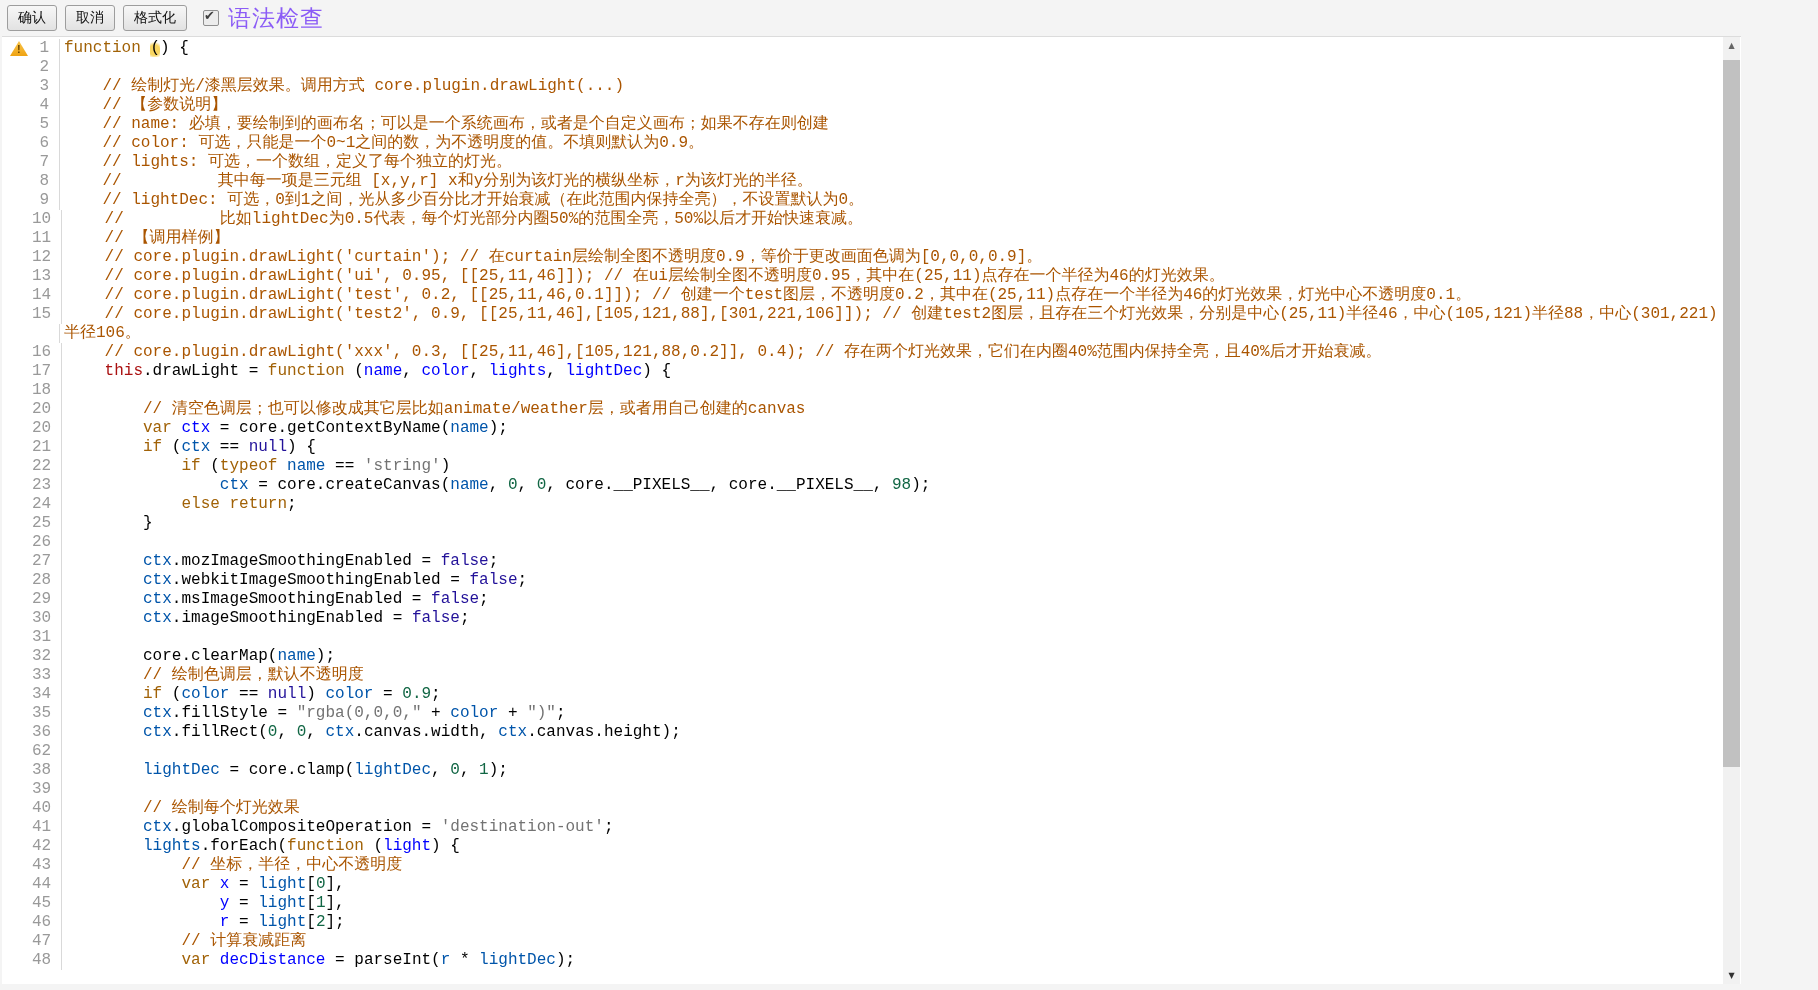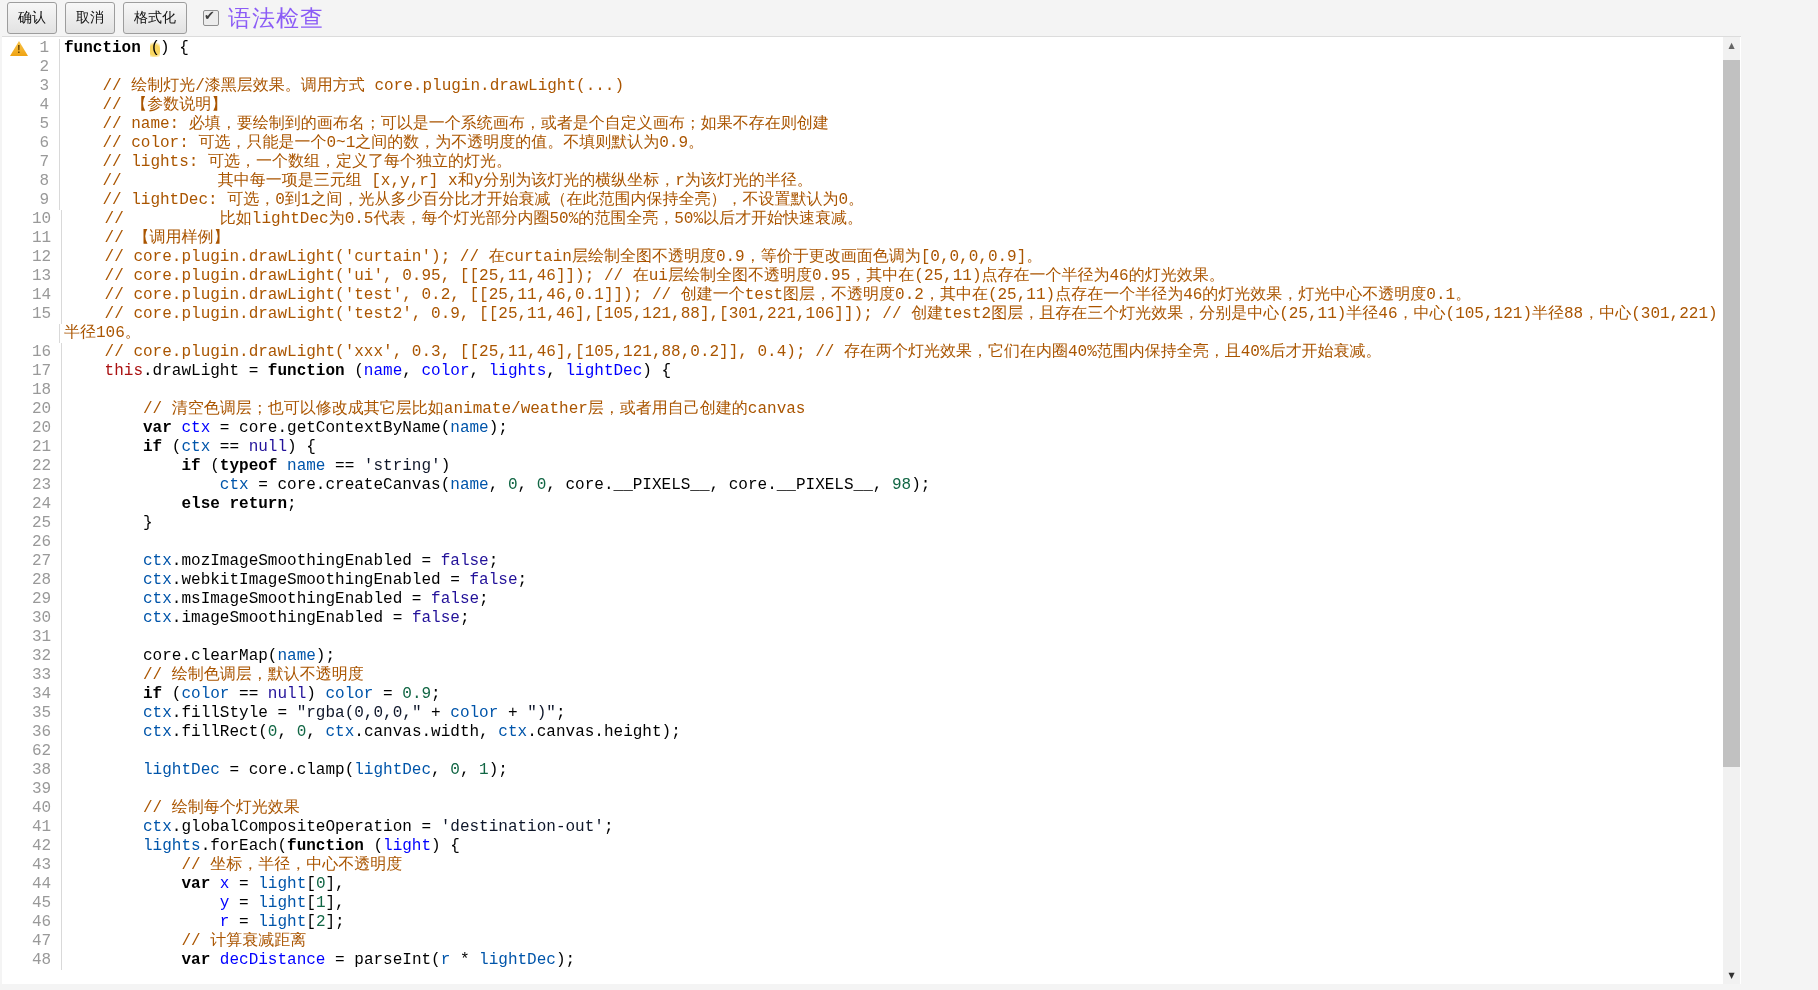--- a/index.html
+++ b/index.html
@@ -1,19 +1,19 @@
 <!DOCTYPE html>
 <html><head>
 <meta charset="utf-8">
 <style>
   html,body{margin:0;padding:0;background:#f4f4f4;width:1818px;height:990px;overflow:hidden;
             font-family:"Liberation Sans","DejaVu Sans",sans-serif;}
   .toolbar{position:absolute;left:0;top:0;width:1818px;height:36px;background:#f4f4f4;
            display:flex;align-items:center;}
-  .btn{height:32px;margin-left:8px;padding:0 10px;font:14px "Liberation Sans",sans-serif;
+  .btn{height:26px;margin-left:8px;padding:0 10px;font:14px "Liberation Sans",sans-serif;
        color:#111;background:linear-gradient(#f7f7f7,#e2e2e2);border:1px solid #9d9d9d;
        border-radius:3px;cursor:pointer;}
   .btn:first-child{margin-left:7px;}
   .checkbox{display:inline-block;width:14px;height:14px;margin-left:16px;background:#ececec;
             border:1px solid #8f8f8f;border-radius:2px;position:relative;cursor:pointer;}
   .checkbox .check{position:absolute;left:0px;top:-3px;font-size:13px;color:#3f3f3f;
                    font-family:"DejaVu Sans",sans-serif;}
   .syntax-label{font-size:23px;color:#8b5cf6;margin-left:9px;letter-spacing:1px;}
 
   .editor{position:absolute;left:2px;top:36px;width:1739px;height:947px;background:#fff;
@@ -25,23 +25,23 @@
   .g-icon{width:30px;position:relative;}
   .g-num{flex:1;text-align:right;padding-right:10px;color:#999;}
   .line{flex:1;white-space:pre;overflow:hidden;padding-left:4px;color:#000;}
 
   .warn-tri{position:absolute;left:8px;top:2px;width:18px;height:15px;
             clip-path:polygon(50% 0,100% 100%,0 100%);
             background:linear-gradient(#f8c54d,#efa312);}
   .warn-tri:after{content:"!";position:absolute;left:7px;top:1px;font:bold 11px/14px "Liberation Sans",sans-serif;color:#6b4500;}
 
   
-  .tk-kw{color:#000000;font-weight:bold;}
+  .tk-kw{color:#a16207;}
   .tk-cm{color:#a50;}
-  .tk-str{color:#0f172a;}
+  .tk-str{color:#737373;}
   .tk-num{color:#164;}
   .tk-atom{color:#219;}
   .tk-def{color:#00f;}
   .tk-v2{color:#05a;}
   .tk-ths{color:#a11;}
   .tk-pl{color:#000;}
   .tk-lint{color:#000;background:radial-gradient(circle at 45% 62%,#f9d662 0 42%,rgba(249,214,98,0) 68%);}
 
   
   .vscroll{position:absolute;top:0;right:1px;width:17px;height:947px;background:#f1f1f1;}

